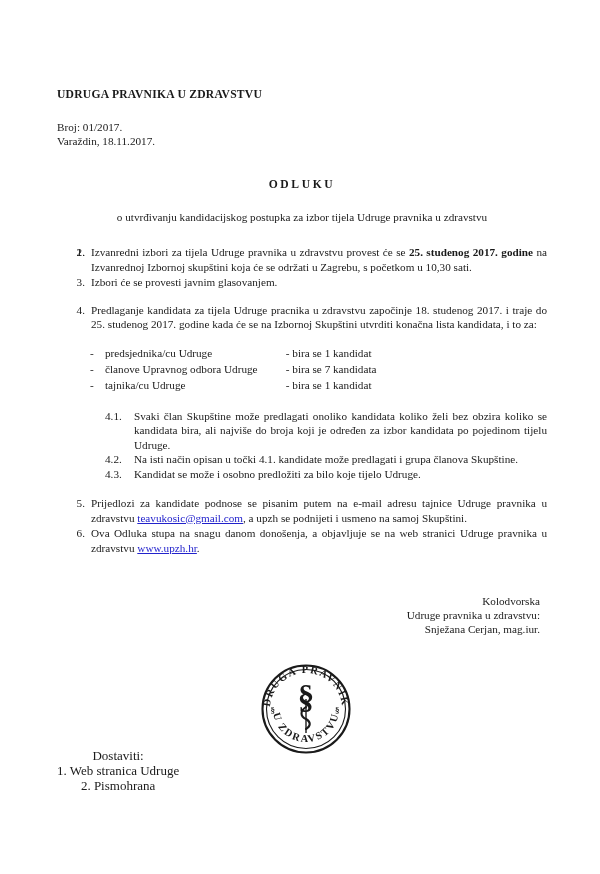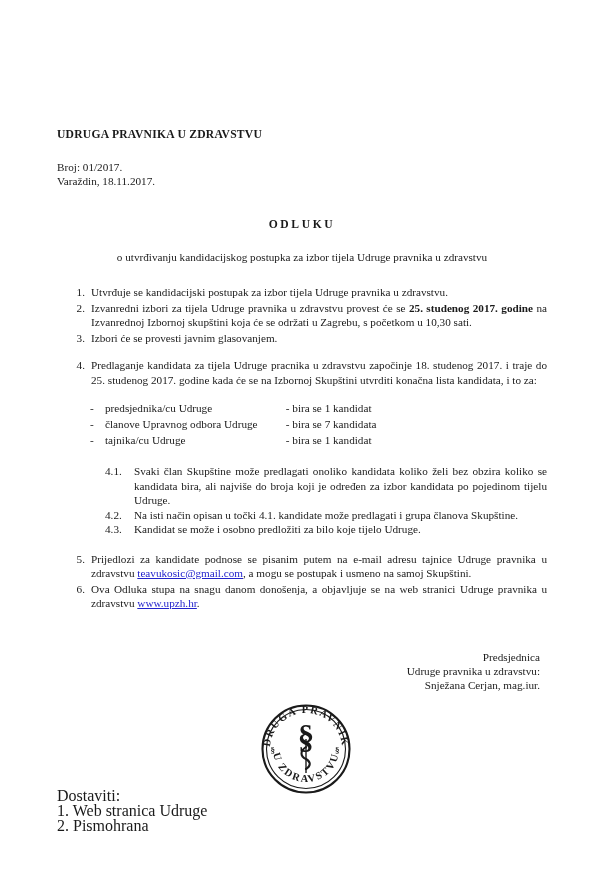--- a/index.html
+++ b/index.html
@@ -15,21 +15,20 @@
     color: #1a1a1a;
     -webkit-font-smoothing: antialiased;
   }
   .page {
     position: relative;
     width: 600px;
     height: 636px;
     background: #ffffff;
     box-sizing: border-box;
     padding: 10px;
-    margin-top: 40px;
   }
   .content {
     position: absolute;
     left: 57px;
     top: 88px;
     width: 490px;
   }
 
   
   .org-name {
@@ -174,22 +173,23 @@
     top: 653px;
     width: 112px;
     height: 112px;
   }
 
   
   .dostaviti {
     position: absolute;
     left: 57px;
     top: 748px;
-    font-size: 16px;
+    font-size: 13px;
     line-height: 15px;
+    text-align: center;
   }
   .dostaviti div { margin: 0; }
 </style>
 </head>
 <body>
 
 <div class="page">
 
   <div class="content">
 
@@ -203,21 +203,20 @@
     </div>
 
 
     <div class="doc-title">ODLUKU</div>
     <div class="doc-subtitle">o utvrđivanju kandidacijskog postupka za izbor tijela Udruge pravnika u zdravstvu</div>
 
     <ol class="main-list">
 
       <li>
         <span class="num">1.</span>
-        <span>Utvrđuje se kandidacijski postupak za izbor tijela Udruge pravnika u zdravstvu.</span>
       </li>
 
       <li>
         <span class="num">2.</span><span>Izvanredni izbori za tijela Udruge pravnika u zdravstvu provest će se </span><b class="date">25. studenog 2017. godine</b><span> na Izvanrednoj Izbornoj skupštini koja će se održati u Zagrebu, s početkom u 10,30 sati.</span>
       </li>
 
       <li>
         <span class="num">3.</span>
         <span>Izbori će se provesti javnim glasovanjem.</span>
       </li>
@@ -256,29 +255,29 @@
         <span>Na isti način opisan u točki 4.1. kandidate može predlagati i grupa članova Skupštine.</span>
       </li>
       <li>
         <span class="subnum">4.3.</span>
         <span>Kandidat se može i osobno predložiti za bilo koje tijelo Udruge.</span>
       </li>
     </ul>
 
     <ol class="main-list after-sub">
       <li>
-        <span class="num">5.</span><span>Prijedlozi za kandidate podnose se pisanim putem na e-mail adresu tajnice Udruge pravnika u zdravstvu </span><a class="doclink" href="#">teavukosic@gmail.com</a><span>, a mogu se postupak i usmeno na samoj Skupštini.</span>
+        <span class="num">5.</span><span>Prijedlozi za kandidate podnose se pisanim putem na e-mail adresu tajnice Udruge pravnika u zdravstvu </span><a class="doclink" href="#">teavukosic@gmail.com</a><span>, a upzh se podnijeti i usmeno na samoj Skupštini.</span>
       </li>
       <li>
         <span class="num">6.</span><span>Ova Odluka stupa na snagu danom donošenja, a objavljuje se na web stranici Udruge pravnika u zdravstvu </span><a class="doclink" href="#">www.upzh.hr</a><span>.</span>
       </li>
     </ol>
 
     <div class="signature">
-      <div>Predsjednica</div>
+      <div>Kolodvorska</div>
       <div>Udruge pravnika u zdravstvu:</div>
       <div>Snježana Cerjan, mag.iur.</div>
     </div>
 
   </div>
 
   <div class="seal-wrap">
     <svg viewBox="0 0 112 112" width="112" height="112">
       <defs>
         <path id="arcTop" d="M 20,56 A 36,36 0 0 1 92,56" fill="none"></path>

